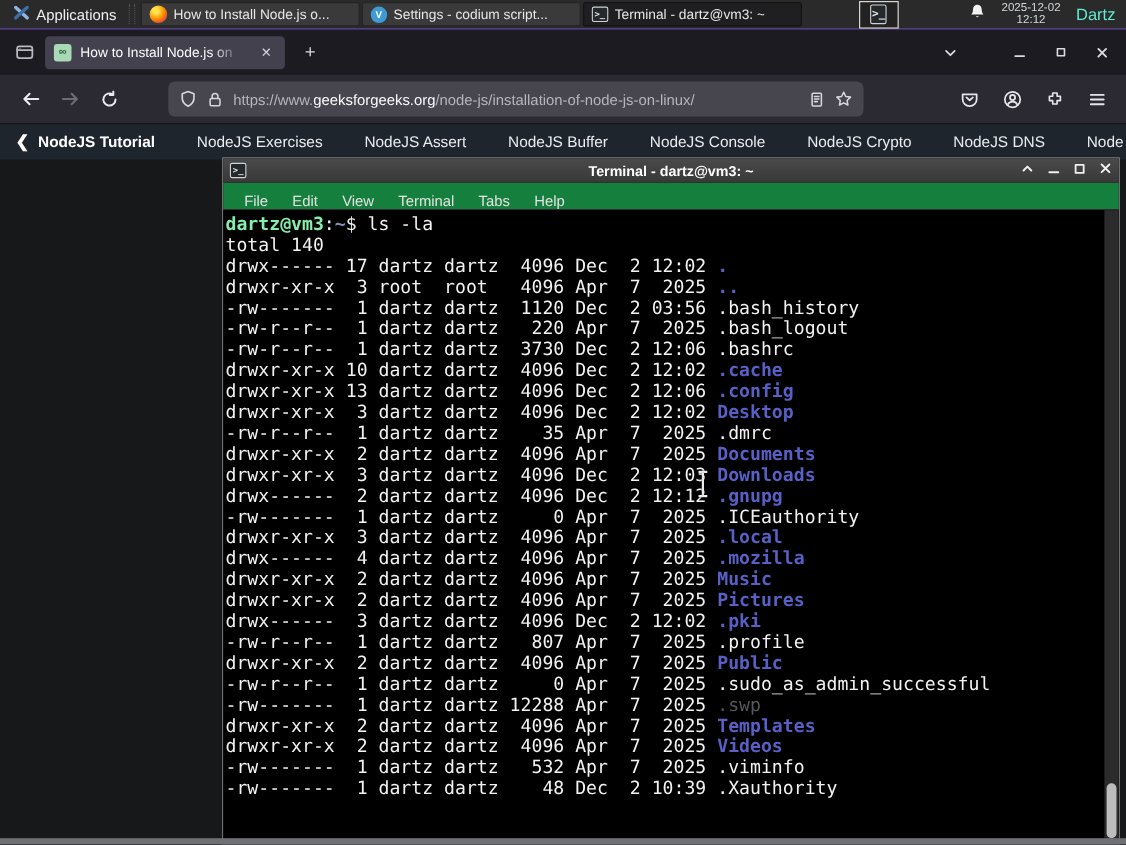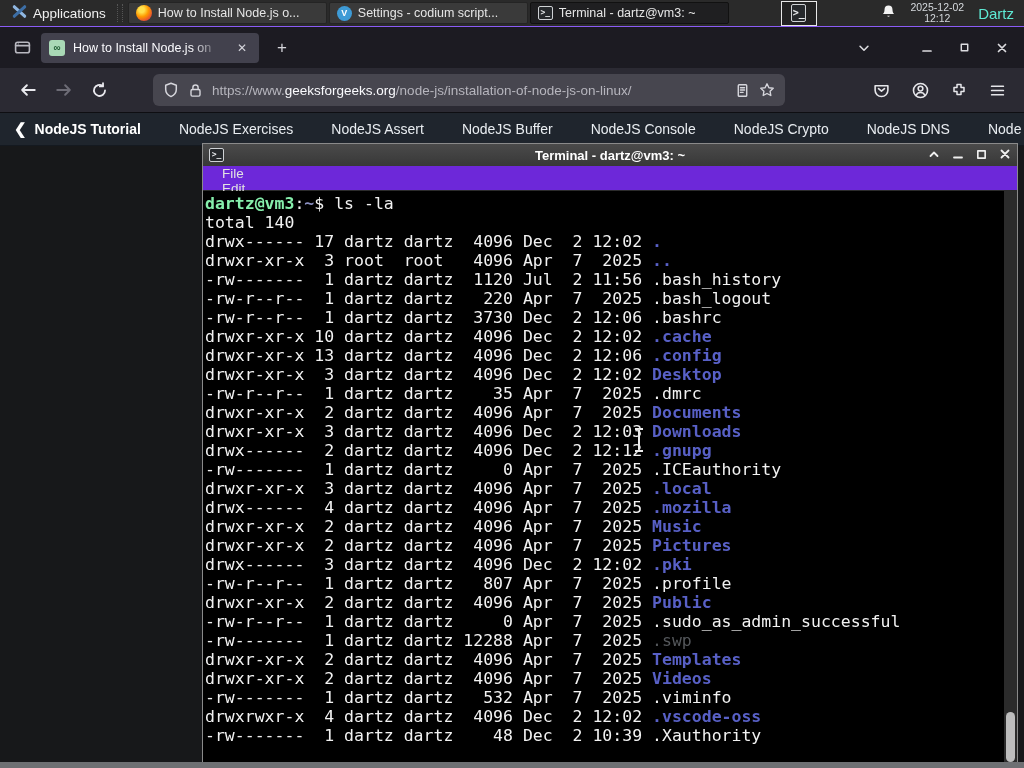--- a/index.html
+++ b/index.html
@@ -65,22 +65,22 @@
   .sitelink { font-size:14px; margin:0 19px; white-space:nowrap; color:#e9edf1; }
   .sitelink.first { font-weight:bold; margin-left:8px; color:#ffffff; }
 
   
   .termwin { position:absolute; left:202px; top:143px; width:816px; height:625px;
              border:1px solid #8a8a8a; background:#000; }
   .term-titlebar { height:22px; background:linear-gradient(#4a4a4a,#383838); display:flex; align-items:center;
                    padding:0 6px; position:relative; }
   .term-title { position:absolute; left:0; right:0; text-align:center; color:#ffffff; font-weight:bold; font-size:13px; }
   .term-tb-ctrls { margin-left:auto; display:flex; align-items:center; gap:12px; color:#f0f0f0; z-index:2; }
-  .term-menubar { height:25px; background:#6d28d9; border-bottom:1px solid #2c2c2c;
-                  display:flex; align-items:flex-start; gap:0; padding:0 8px;flex-direction:column; }
+  .term-menubar { height:25px; background:#15803d; border-bottom:1px solid #2c2c2c;
+                  display:flex; align-items:flex-end; gap:0; padding:0 8px; }
   .menu-item { color:#e2e2e2; font-size:13.5px; padding:0 11px; }
   .term-content { position:absolute; left:0; top:47px; right:0; bottom:0; background:#000; overflow:hidden;
                   font-family:"DejaVu Sans Mono", monospace; font-size:16.5px; line-height:19px; padding:3px 14px 0 2px; }
   .trow { white-space:pre; }
   .seg-fg { color:#f2f2f2; }
   .seg-green { color:#86efac; font-weight:bold; }
   .seg-dir { color:#5860c6; font-weight:bold; }
   .seg-dim { color:#54575b; }
   .seg-tilde { color:#8a8fc0; font-weight:bold; }
   .term-scrolltrack { position:absolute; right:0; top:47px; bottom:0; width:13px; background:#2b2b2b; }
@@ -307,21 +307,21 @@
       <span class="menu-item">View</span>
       <span class="menu-item">Terminal</span>
       <span class="menu-item">Tabs</span>
       <span class="menu-item">Help</span>
     </div>
     <div class="term-content">
         <div class="trow"><span class="seg-green">dartz@vm3</span><span class="seg-fg">:</span><span class="seg-tilde">~</span><span class="seg-fg">$ ls -la</span></div>
         <div class="trow"><span class="seg-fg">total 140</span></div>
         <div class="trow"><span class="seg-fg">drwx------ 17 dartz dartz  4096 Dec  2 12:02 </span><span class="seg-dir">.</span></div>
         <div class="trow"><span class="seg-fg">drwxr-xr-x  3 root  root   4096 Apr  7  2025 </span><span class="seg-dir">..</span></div>
-        <div class="trow"><span class="seg-fg">-rw-------  1 dartz dartz  1120 Jul  2 11:56 .bash_history</span></div>
+        <div class="trow"><span class="seg-fg">-rw-------  1 dartz dartz  1120 Dec  2 03:56 .bash_history</span></div>
         <div class="trow"><span class="seg-fg">-rw-r--r--  1 dartz dartz   220 Apr  7  2025 .bash_logout</span></div>
         <div class="trow"><span class="seg-fg">-rw-r--r--  1 dartz dartz  3730 Dec  2 12:06 .bashrc</span></div>
         <div class="trow"><span class="seg-fg">drwxr-xr-x 10 dartz dartz  4096 Dec  2 12:02 </span><span class="seg-dir">.cache</span></div>
         <div class="trow"><span class="seg-fg">drwxr-xr-x 13 dartz dartz  4096 Dec  2 12:06 </span><span class="seg-dir">.config</span></div>
         <div class="trow"><span class="seg-fg">drwxr-xr-x  3 dartz dartz  4096 Dec  2 12:02 </span><span class="seg-dir">Desktop</span></div>
         <div class="trow"><span class="seg-fg">-rw-r--r--  1 dartz dartz    35 Apr  7  2025 .dmrc</span></div>
         <div class="trow"><span class="seg-fg">drwxr-xr-x  2 dartz dartz  4096 Apr  7  2025 </span><span class="seg-dir">Documents</span></div>
         <div class="trow"><span class="seg-fg">drwxr-xr-x  3 dartz dartz  4096 Dec  2 12:03 </span><span class="seg-dir">Downloads</span></div>
         <div class="trow"><span class="seg-fg">drwx------  2 dartz dartz  4096 Dec  2 12:12 </span><span class="seg-dir">.gnupg</span></div>
         <div class="trow"><span class="seg-fg">-rw-------  1 dartz dartz     0 Apr  7  2025 .ICEauthority</span></div>
@@ -330,21 +330,20 @@
         <div class="trow"><span class="seg-fg">drwxr-xr-x  2 dartz dartz  4096 Apr  7  2025 </span><span class="seg-dir">Music</span></div>
         <div class="trow"><span class="seg-fg">drwxr-xr-x  2 dartz dartz  4096 Apr  7  2025 </span><span class="seg-dir">Pictures</span></div>
         <div class="trow"><span class="seg-fg">drwx------  3 dartz dartz  4096 Dec  2 12:02 </span><span class="seg-dir">.pki</span></div>
         <div class="trow"><span class="seg-fg">-rw-r--r--  1 dartz dartz   807 Apr  7  2025 .profile</span></div>
         <div class="trow"><span class="seg-fg">drwxr-xr-x  2 dartz dartz  4096 Apr  7  2025 </span><span class="seg-dir">Public</span></div>
         <div class="trow"><span class="seg-fg">-rw-r--r--  1 dartz dartz     0 Apr  7  2025 .sudo_as_admin_successful</span></div>
         <div class="trow"><span class="seg-fg">-rw-------  1 dartz dartz 12288 Apr  7  2025 </span><span class="seg-dim">.swp</span></div>
         <div class="trow"><span class="seg-fg">drwxr-xr-x  2 dartz dartz  4096 Apr  7  2025 </span><span class="seg-dir">Templates</span></div>
         <div class="trow"><span class="seg-fg">drwxr-xr-x  2 dartz dartz  4096 Apr  7  2025 </span><span class="seg-dir">Videos</span></div>
         <div class="trow"><span class="seg-fg">-rw-------  1 dartz dartz   532 Apr  7  2025 .viminfo</span></div>
-        <div class="trow"><span class="seg-fg">drwxrwxr-x  4 dartz dartz  4096 Dec  2 12:02 </span><span class="seg-dir">.vscode-oss</span></div>
         <div class="trow"><span class="seg-fg">-rw-------  1 dartz dartz    48 Dec  2 10:39 .Xauthority</span></div>
       </div>
     <div class="term-scrolltrack">
       <div class="term-scrollthumb"></div>
     </div>
   </div>
 
   <div class="ibeam">
     <div class="h ht"></div>
       <div class="v"></div>

